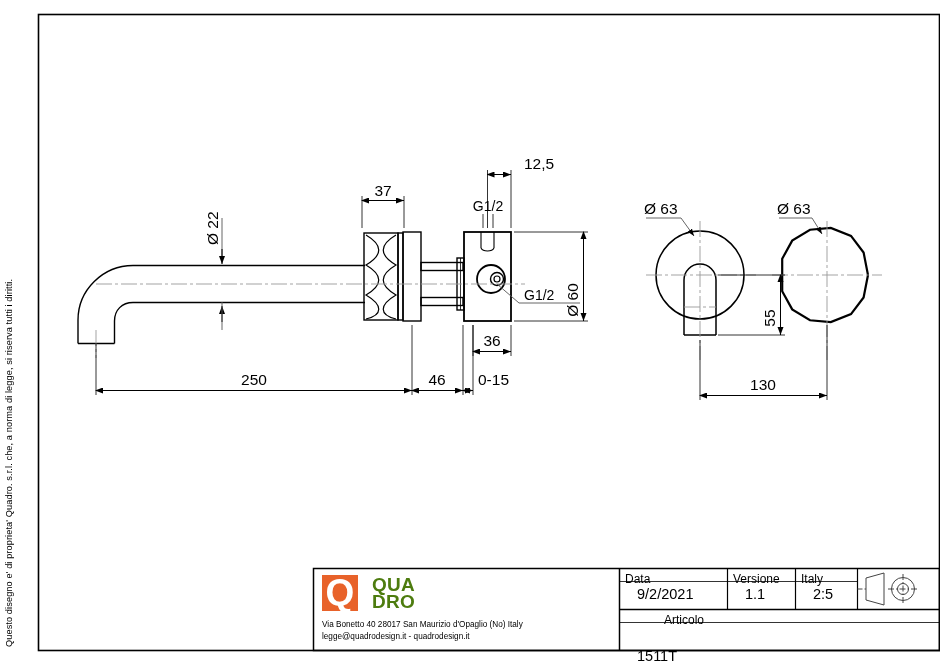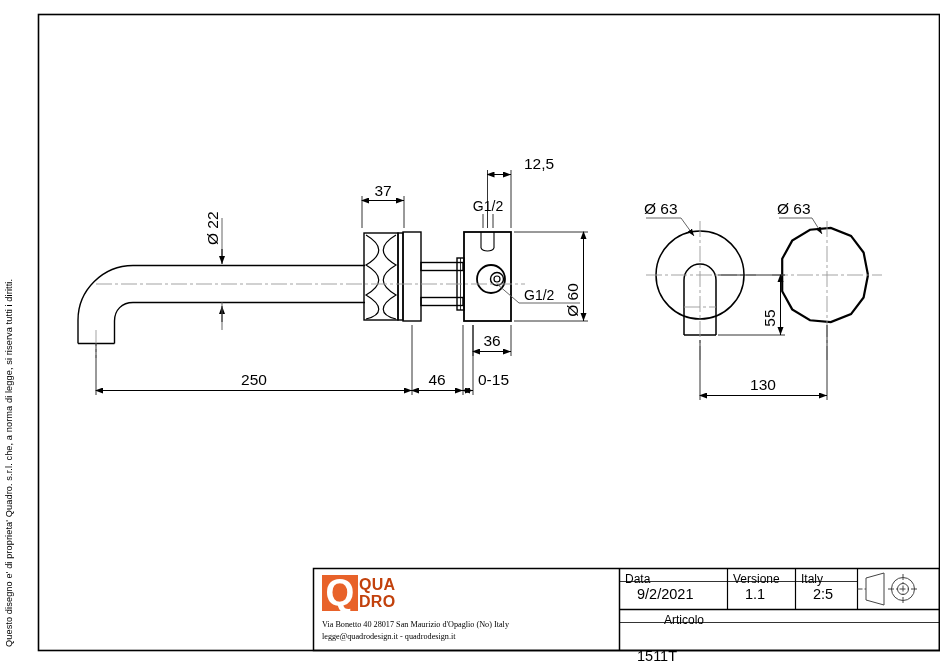--- a/index.html
+++ b/index.html
@@ -52,37 +52,36 @@
     width: 36px; height: 36px;
     color: #ffffff;
     font-family: "Liberation Sans", sans-serif;
     font-size: 37px;
     font-weight: 700;
     line-height: 35px;
     text-align: center;
   }
   .logo-words {
     position: absolute;
-    left: 359px;
+    left: 372px;
     top: 576px;
-    color: #c2410c;
-    font-size: 16px;
+    color: #4d7c0f;
+    font-size: 19px;
     font-weight: 700;
     line-height: 17px;
     letter-spacing: 0.3px;
   }
   .addr {
     position: absolute;
     left: 322px;
     top: 619px;
     font-size: 8.2px;
     line-height: 11.5px;
     color: #000;
     white-space: nowrap;
-    font-family: Liberation Serif, serif;
   }
   .tb-label {
     position: absolute;
     font-size: 12px;
     color: #000;
     white-space: nowrap;
   }
   .tb-value {
     position: absolute;
     font-size: 14.5px;

